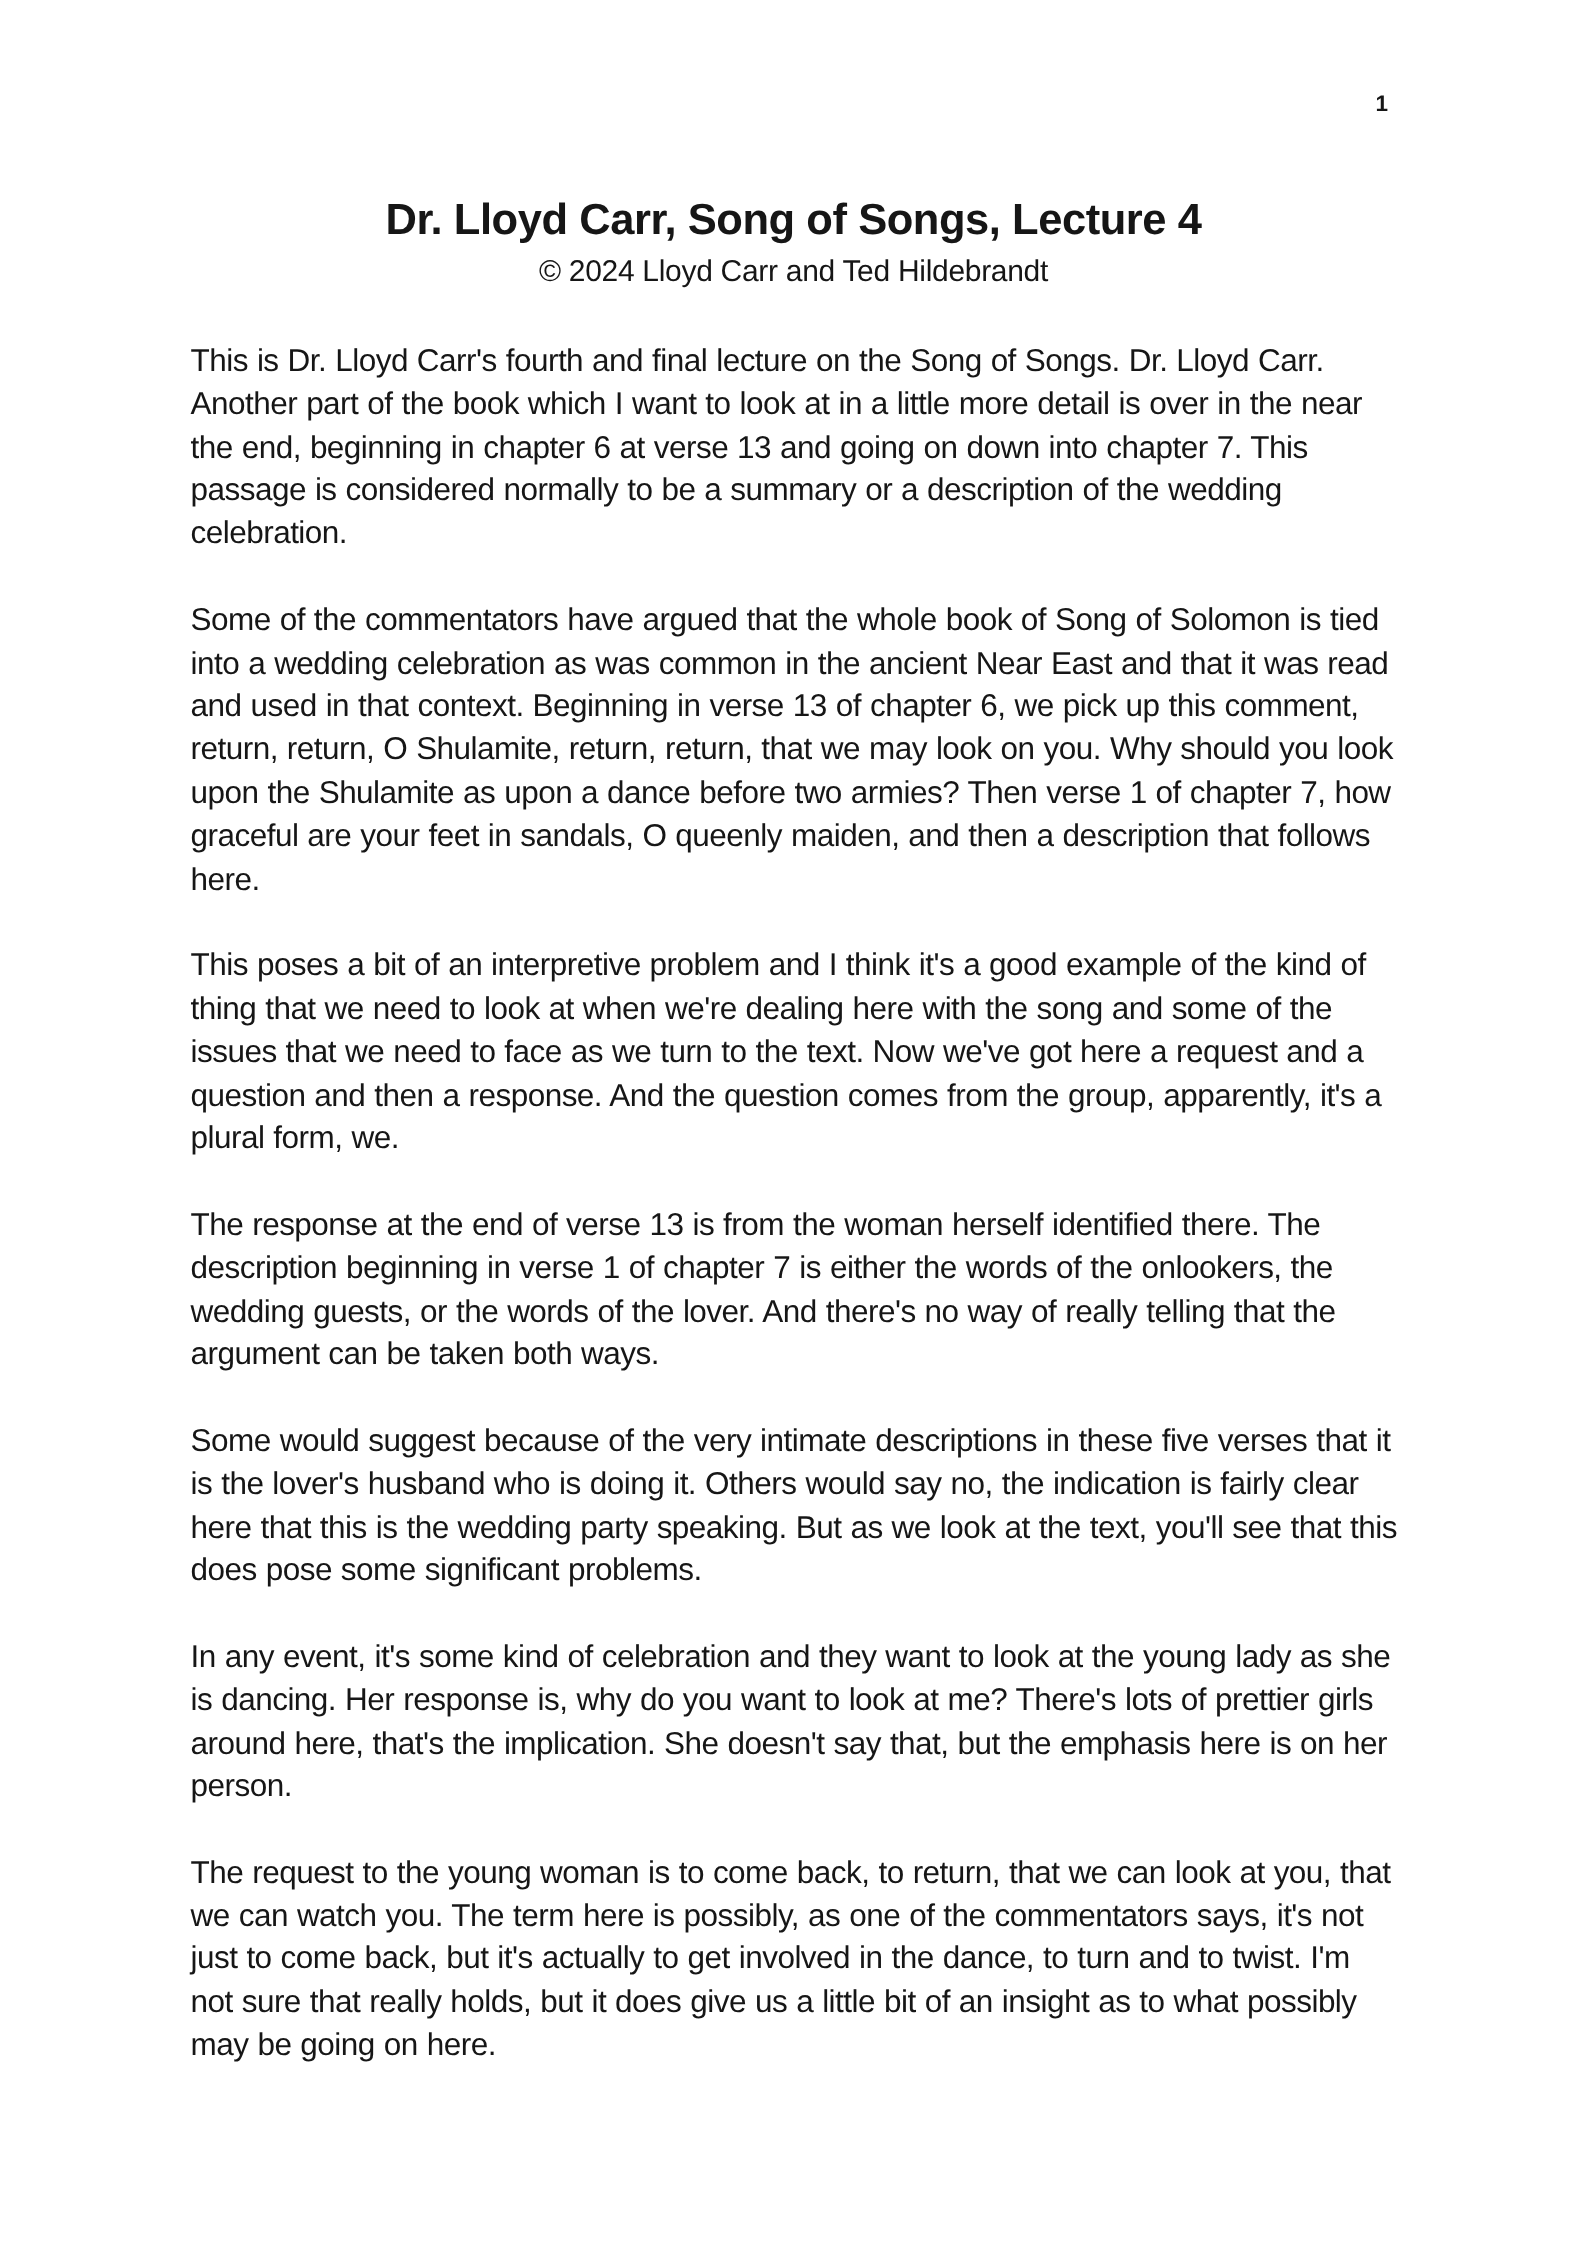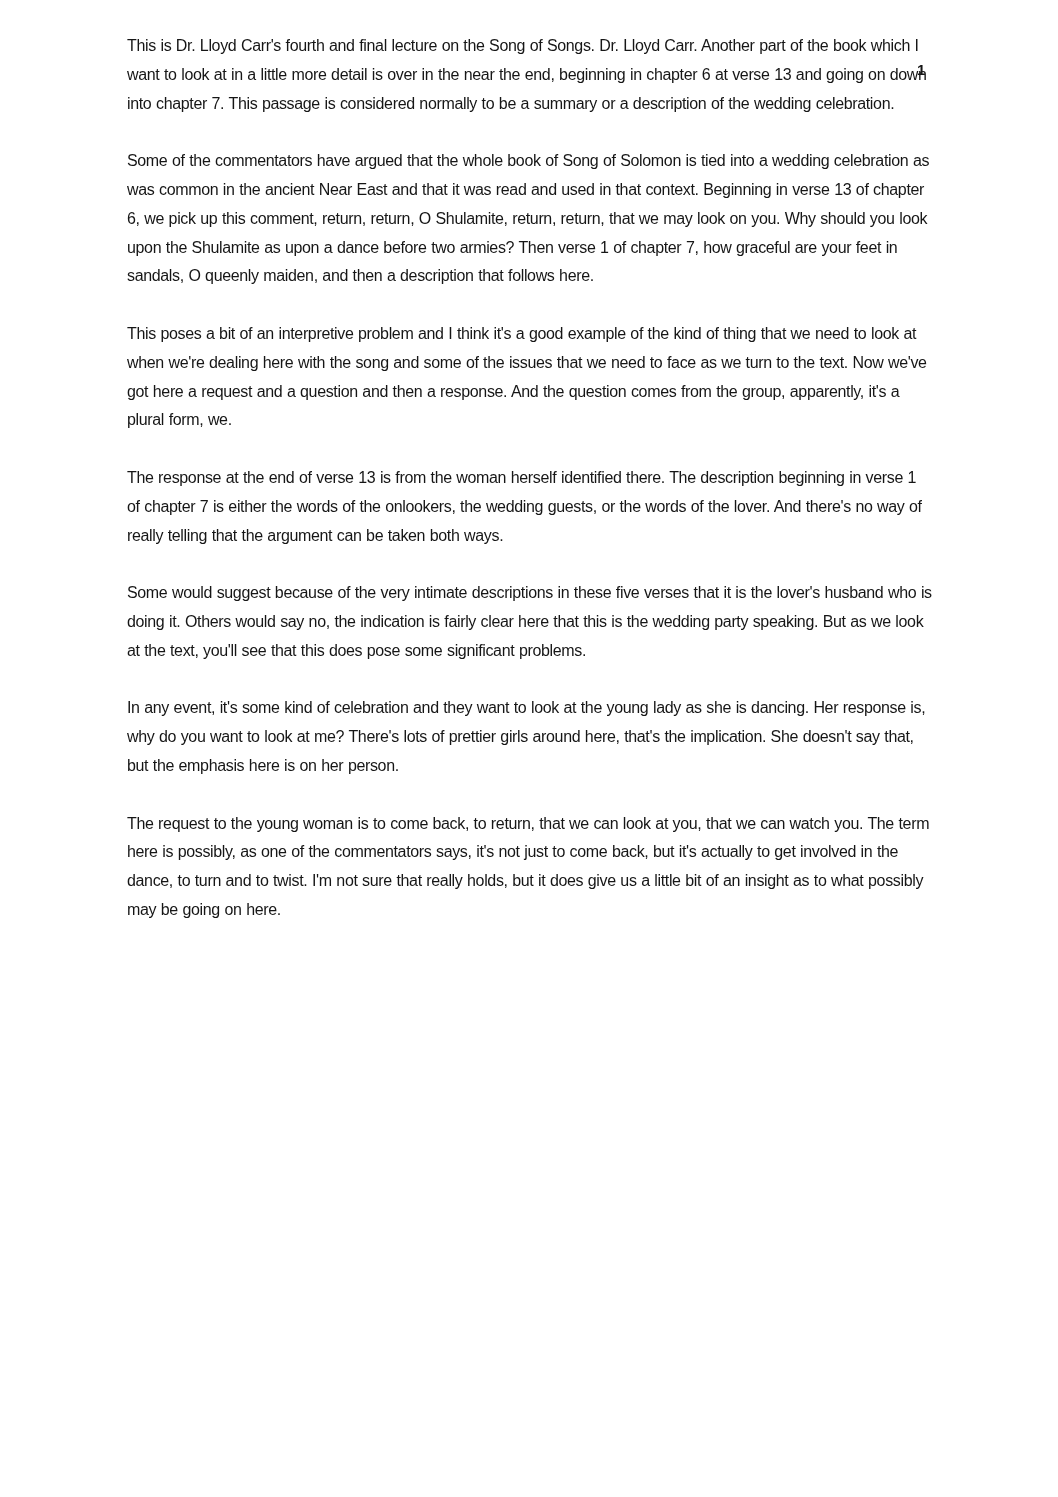--- a/index.html
+++ b/index.html
@@ -45,34 +45,38 @@
     letter-spacing: -0.2px;
     color: #161616;
   }
   .body-text {
     margin: 32px 127px 0 127px;
     width: 806px;
     text-align: left;
   }
   .body-text p {
     margin: 0 0 28.8px 0;
-    font-size: 16px;
+    font-size: 21px;
     line-height: 28.8px;
     letter-spacing: -0.35px;
     word-spacing: 0.5px;
     color: #161616;
   }
 </style>
 </head>
 <body>
 
 <div class="page">
 
   <div class="page-number">1</div>
 
+  <div class="header">
+    <div class="title">Dr. Lloyd Carr, Song of Songs, Lecture 4</div>
+    <div class="subtitle">© 2024 Lloyd Carr and Ted Hildebrandt</div>
+  </div>
 
   <div class="body-text">
     <p>This is Dr. Lloyd Carr's fourth and final lecture on the Song of Songs. Dr. Lloyd Carr. Another part of the book which I want to look at in a little more detail is over in the near the end, beginning in chapter 6 at verse 13 and going on down into chapter 7. This passage is considered normally to be a summary or a description of the wedding celebration.</p>
     <p>Some of the commentators have argued that the whole book of Song of Solomon is tied into a wedding celebration as was common in the ancient Near East and that it was read and used in that context. Beginning in verse 13 of chapter 6, we pick up this comment, return, return, O Shulamite, return, return, that we may look on you. Why should you look upon the Shulamite as upon a dance before two armies? Then verse 1 of chapter 7, how graceful are your feet in sandals, O queenly maiden, and then a description that follows here.</p>
     <p>This poses a bit of an interpretive problem and I think it's a good example of the kind of thing that we need to look at when we're dealing here with the song and some of the issues that we need to face as we turn to the text. Now we've got here a request and a question and then a response. And the question comes from the group, apparently, it's a plural form, we.</p>
     <p>The response at the end of verse 13 is from the woman herself identified there. The description beginning in verse 1 of chapter 7 is either the words of the onlookers, the wedding guests, or the words of the lover. And there's no way of really telling that the argument can be taken both ways.</p>
     <p>Some would suggest because of the very intimate descriptions in these five verses that it is the lover's husband who is doing it. Others would say no, the indication is fairly clear here that this is the wedding party speaking. But as we look at the text, you'll see that this does pose some significant problems.</p>
     <p>In any event, it's some kind of celebration and they want to look at the young lady as she is dancing. Her response is, why do you want to look at me? There's lots of prettier girls around here, that's the implication. She doesn't say that, but the emphasis here is on her person.</p>
     <p>The request to the young woman is to come back, to return, that we can look at you, that we can watch you. The term here is possibly, as one of the commentators says, it's not just to come back, but it's actually to get involved in the dance, to turn and to twist. I'm not sure that really holds, but it does give us a little bit of an insight as to what possibly may be going on here.</p>
   </div>

